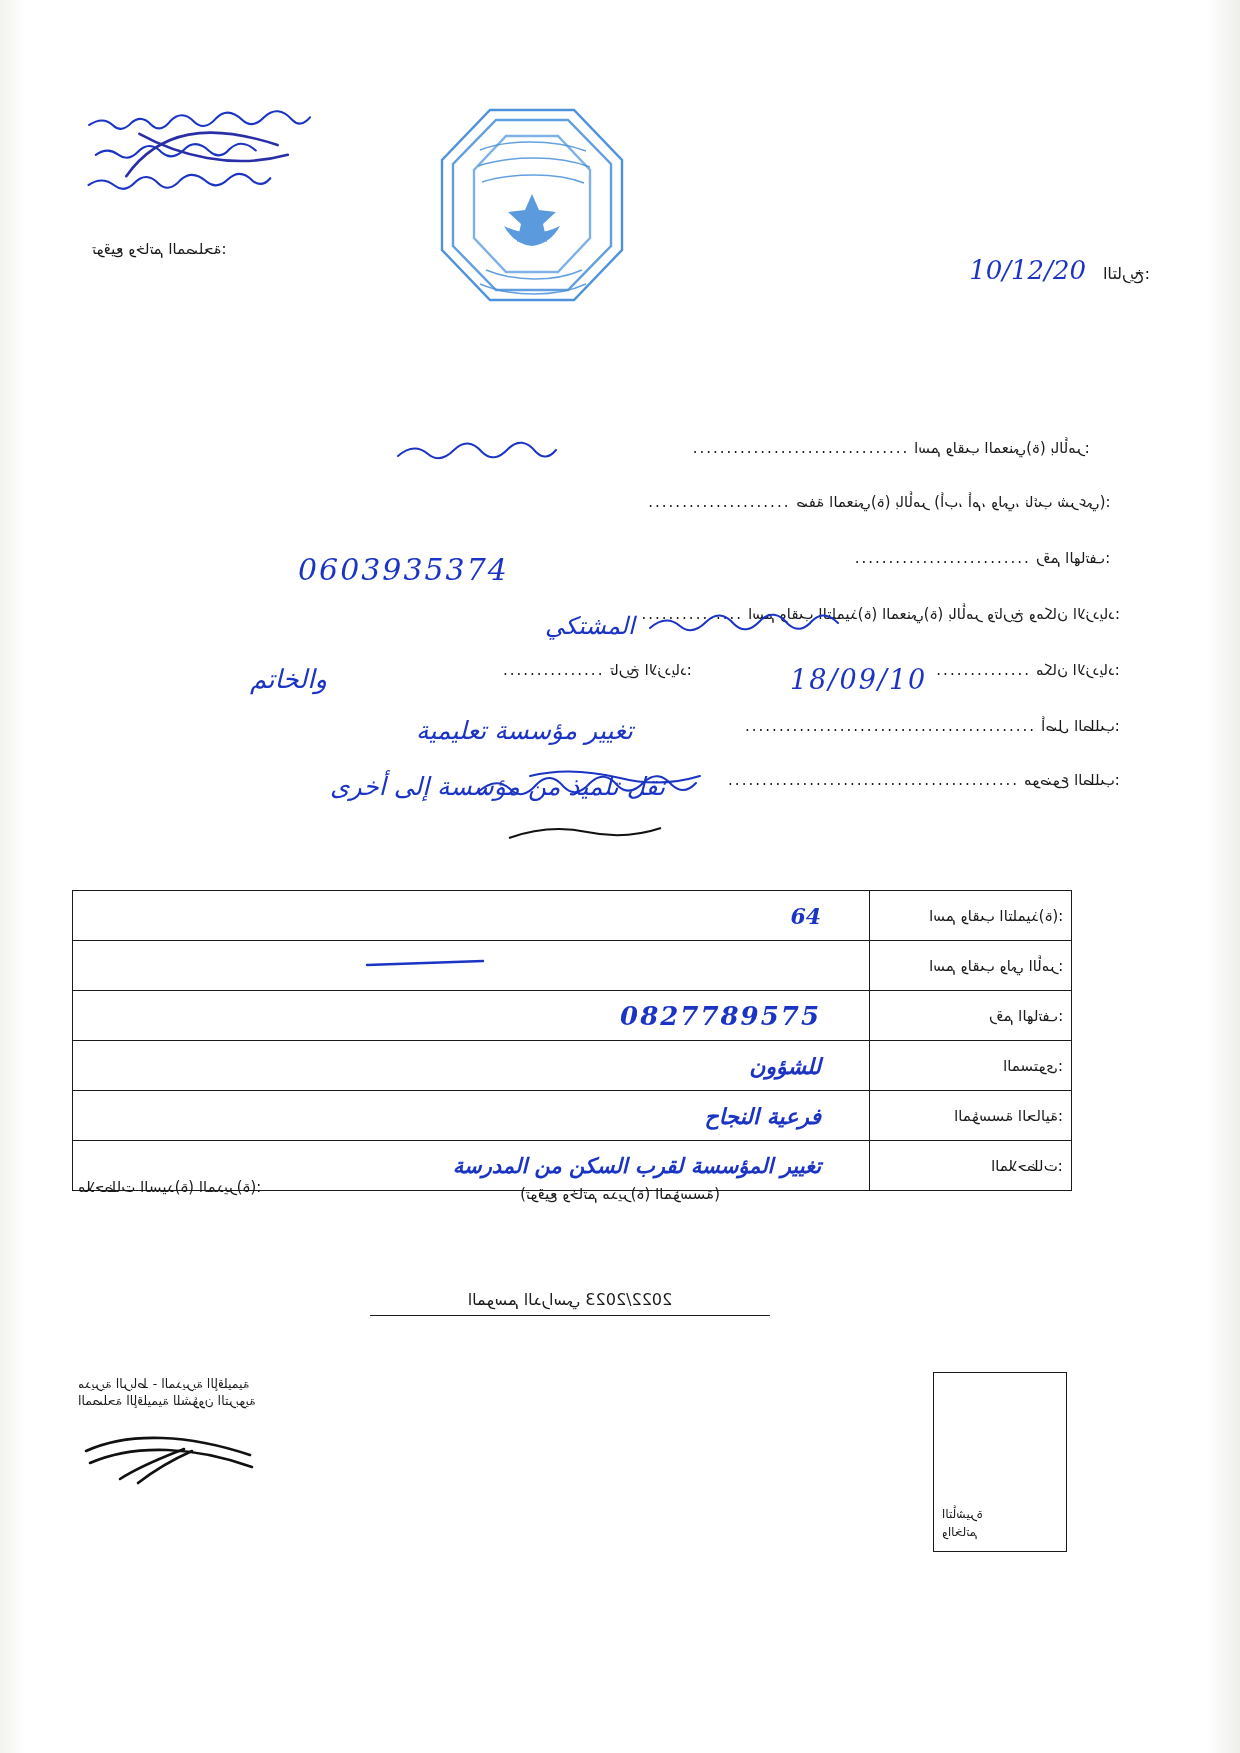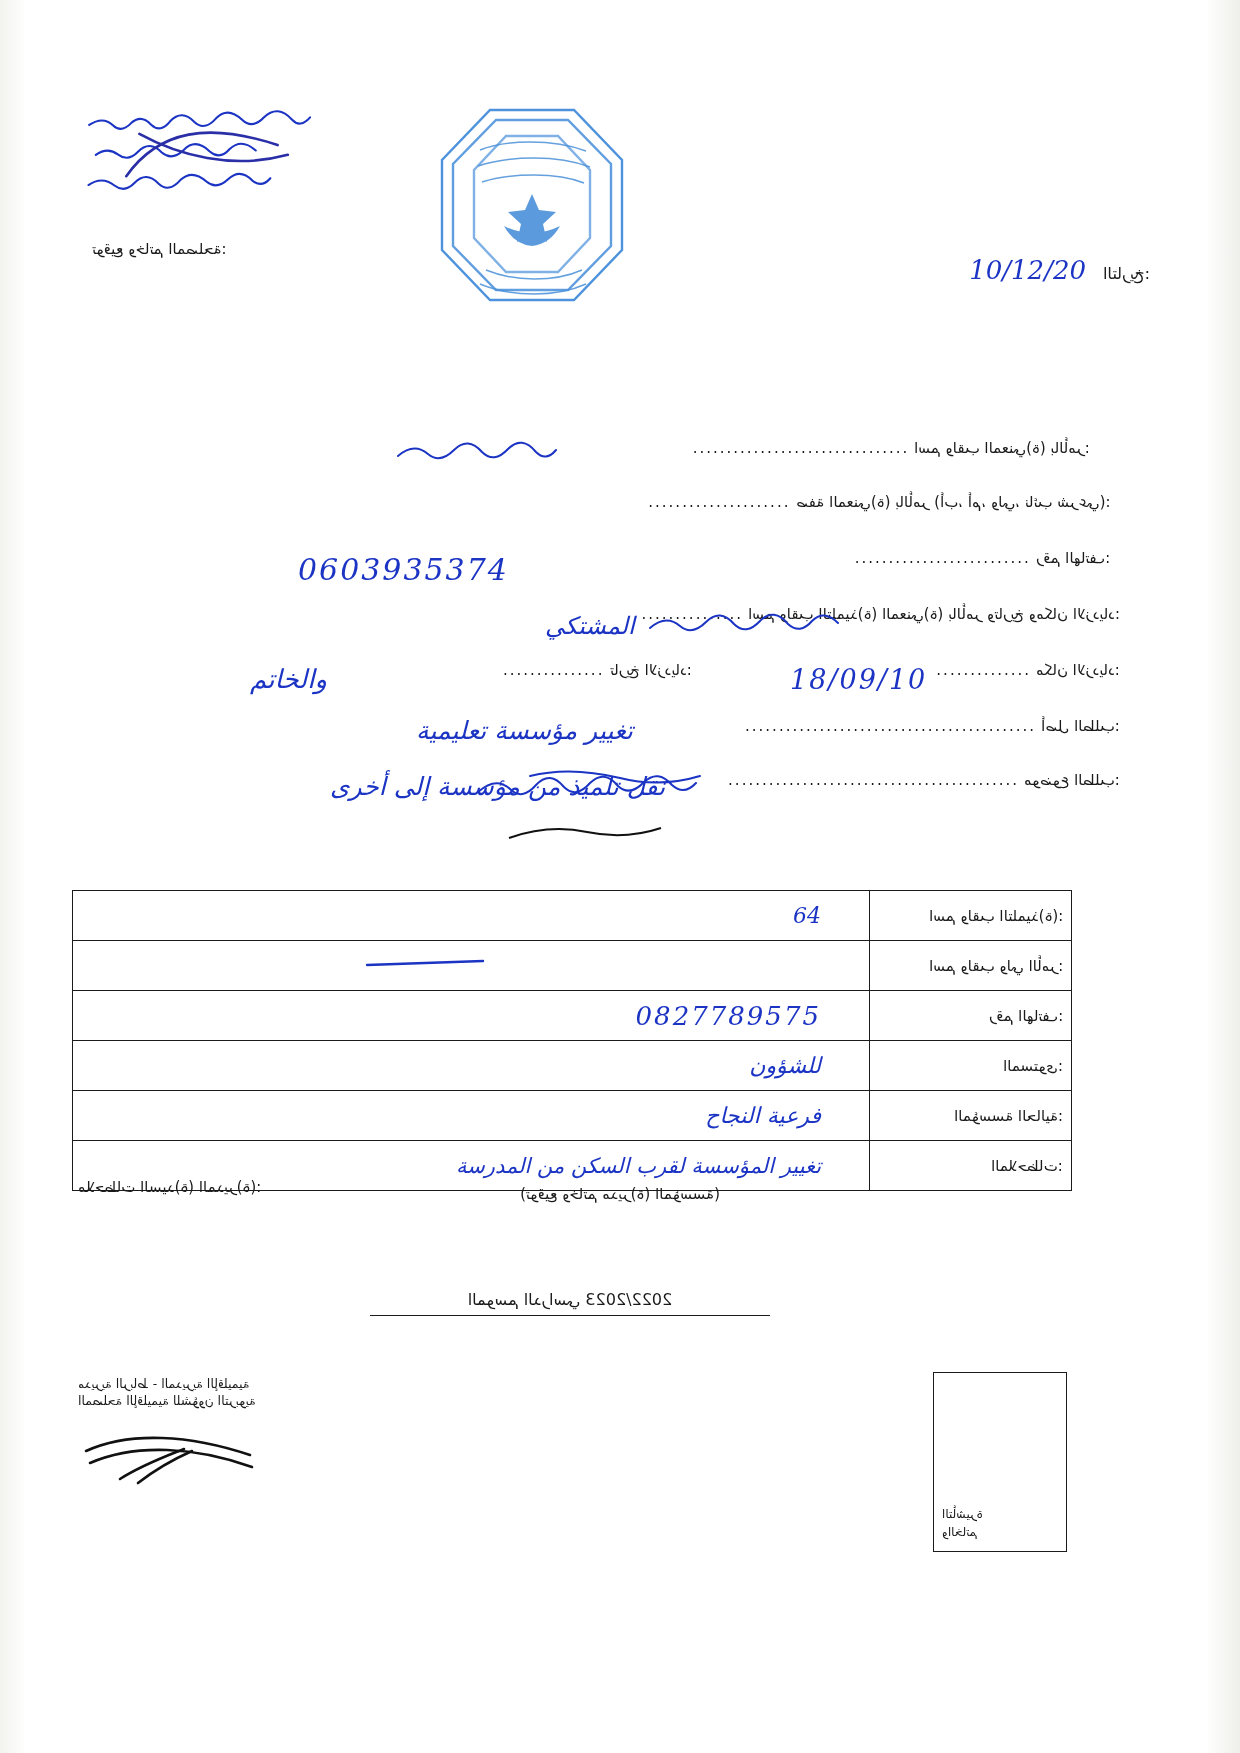--- a/index.html
+++ b/index.html
@@ -40,21 +40,21 @@
   
   #stamp{left:432px;top:98px;width:200px;height:215px;}
 
   
   #date-line{left:850px;top:255px;width:300px;}
 
   
   #tbl{left:72px;top:890px;width:1000px;border-collapse:collapse;}
   #tbl td{border:1px solid #1b1b1b;height:45px;font-size:15px;padding:2px 8px;vertical-align:middle;}
   #tbl td.k{width:185px;}
-  #tbl td.v{position:relative;}
+  #tbl td.v{position:relative;font-weight:bold;}
 
   .hw-cell{color:#1b34c4;font-family:"DejaVu Serif",serif;font-style:italic;font-size:22px;padding-right:40px;}
 
   
   #sig-block{left:0;top:1185px;width:1240px;text-align:center;}
   #year-line{left:0;top:1290px;width:1240px;text-align:center;font-size:16px;}
 
   
   #bl-note{left:78px;top:1375px;width:260px;font-size:12.5px;line-height:17px;color:#1b1b1b;}
   #bl-swoosh{left:80px;top:1425px;width:180px;height:60px;}

